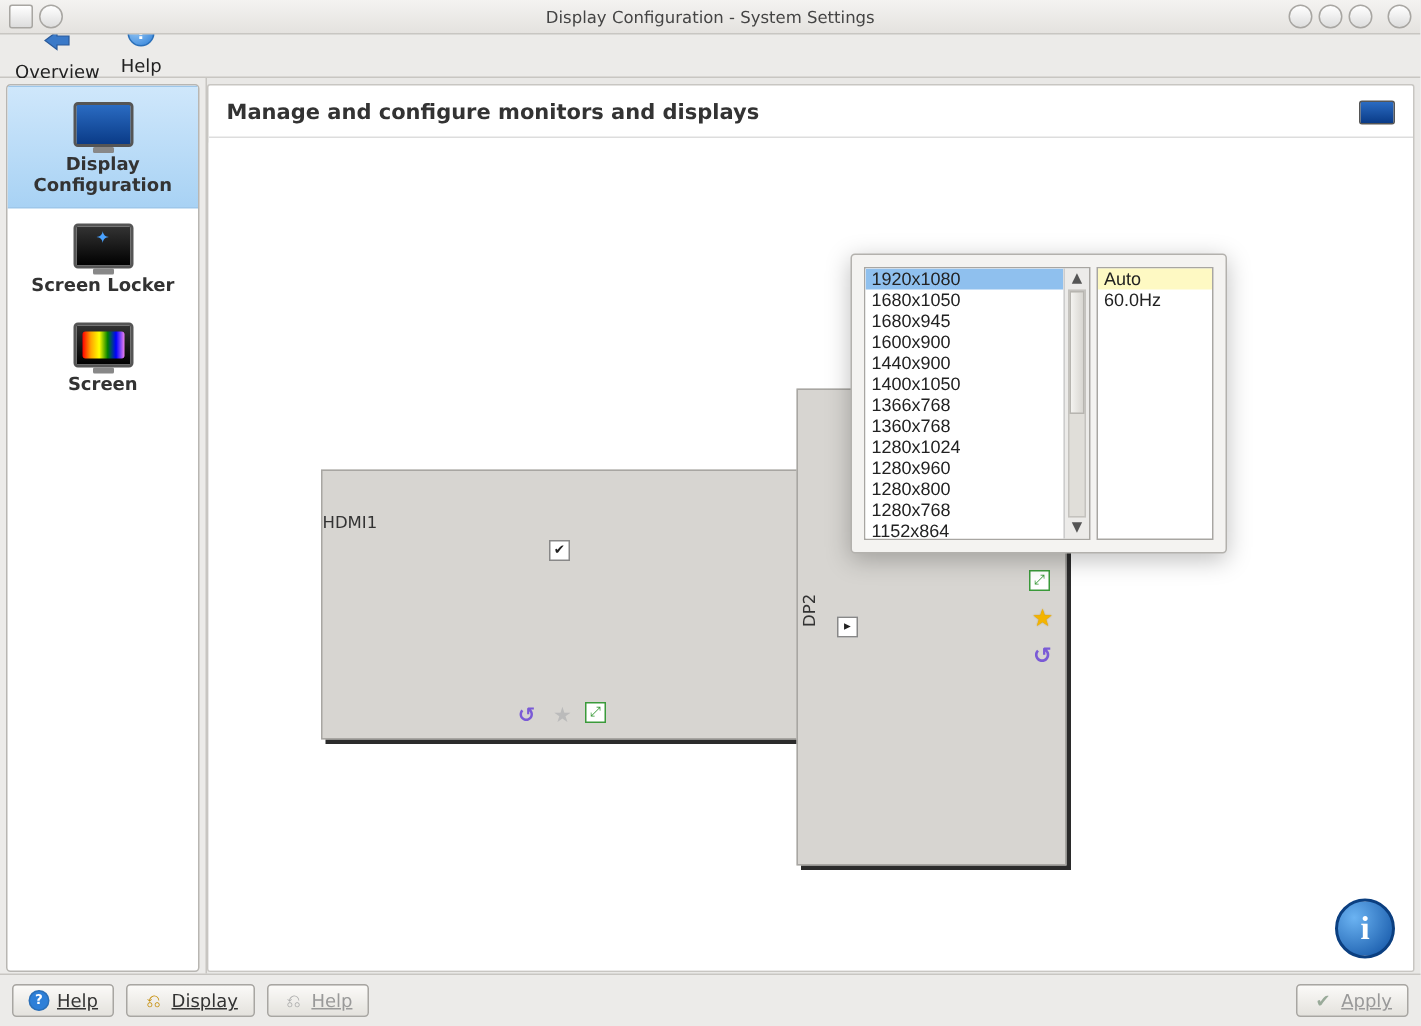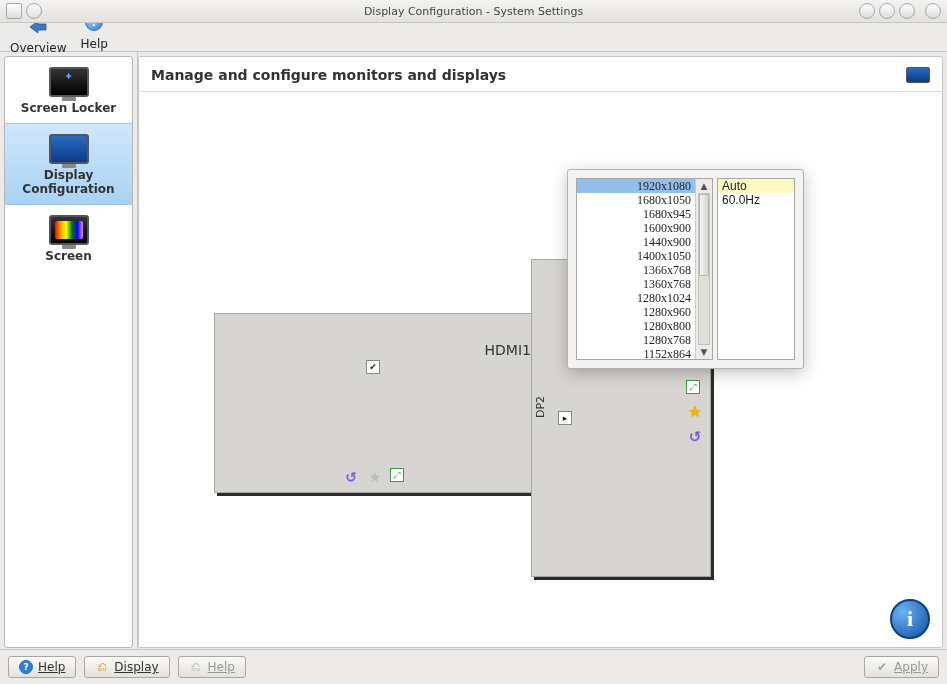--- a/index.html
+++ b/index.html
@@ -137,22 +137,22 @@
   }
 
   
   .disp {
     position:absolute;
     background:#d7d5d1;
     border:1px solid #a8a6a2;
     box-shadow: 3px 3px 0 #2b2b2b;
   }
   .disp .dname {
-    position:absolute; top:28px; left:0; right:0; text-align:right;
-    font-size:14px; color:#333;
+    position:absolute; top:28px; left:0; right:0; text-align:left;
+    font-size:11px; color:#333;
   }
   .disp .chk {
     position:absolute; top:46px; left:50%; transform:translateX(-50%);
     width:12px; height:12px; background:#fff; border:1px solid #888;
     display:flex; align-items:center; justify-content:center; font-size:9px;
   }
   .disp .tools {
     position:absolute; bottom:6px; left:50%; transform:translateX(-50%);
     display:flex; gap:6px;
   }
@@ -188,25 +188,24 @@
     position:absolute;
     background:#f4f3f1;
     border:1px solid #b3b1ad;
     border-radius:3px;
     box-shadow: 0 4px 16px rgba(0,0,0,0.25);
     padding:8px;
     display:flex; gap:4px;
   }
   .listbox-wrap { display:flex; border:1px solid #a8a6a2; background:#fff; height:180px; }
   .listbox {
-    width:118px; overflow:hidden;
+    width:132px; overflow:hidden;
     background:#fff;
-    font-family: Liberation Serif, serif; font-size:12px;
+    font-family: Liberation Sans, sans-serif; font-size:12px;
     line-height:14px;
-    text-align:right;
   }
   .listbox .row { padding:0 4px; white-space:nowrap; cursor:default;}
   .listbox .row.selected { background:#8fc0ee; }
   .vscroll {
     width:16px; background:#ecebe9; border-left:1px solid #ccc;
     display:flex; flex-direction:column; align-items:center; justify-content:space-between;
     padding:2px 0;
   }
   .vscroll .arrow { font-size:9px; color:#555; line-height:10px; cursor:default;}
   .vscroll .track { flex:1; width:10px; background:#e0ded9; margin:2px 0; position:relative; border:1px solid #c4c2be;}
@@ -280,33 +279,33 @@
     <span class="help-icon">?</span>
     <span>Help</span>
     <span class="dropdown-caret"></span>
   </div>
 </div>
 
 <div class="main">
 
   <div class="sidebar">
     <div class="side-list">
+      <div class="side-item selected">
+        <div class="icon">
+            <div class="monitor-icon"></div>
+          </div>
+        <div class="label">
+          <span>Display Configuration</span>
+        </div>
+      </div>
       <div class="side-item">
         <div class="icon">
             <div class="monitor-icon dark"></div>
           </div>
         <div class="label">Screen Locker</div>
-      </div>
-      <div class="side-item selected">
-        <div class="icon">
-            <div class="monitor-icon"></div>
-          </div>
-        <div class="label">
-          <span>Display Configuration</span>
-        </div>
       </div>
       <div class="side-item">
         <div class="icon">
             <div class="monitor-icon gamma"></div>
           </div>
         <div class="label">Screen</div>
       </div>
     </div>
   </div>
 

